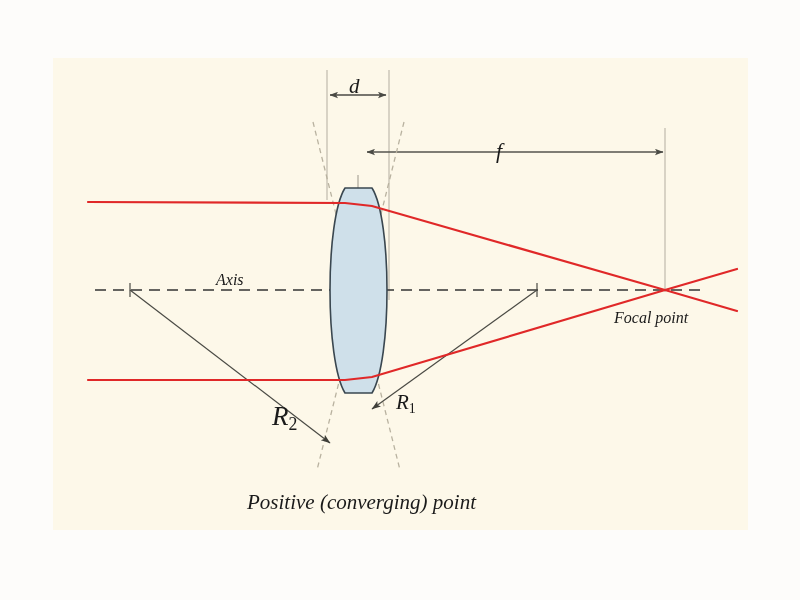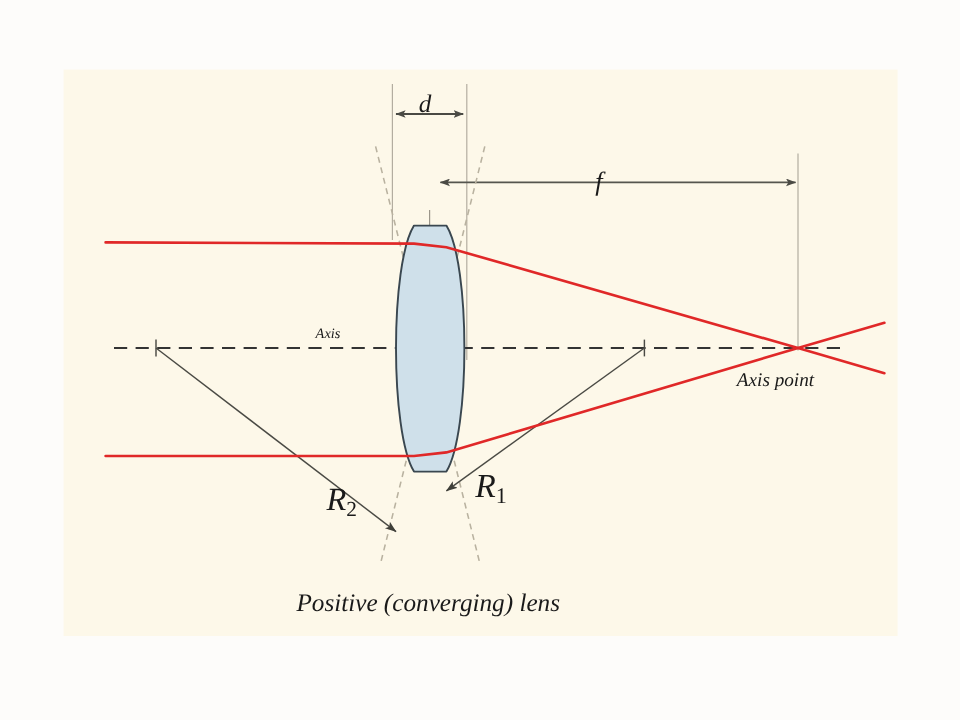--- a/index.html
+++ b/index.html
@@ -36,24 +36,24 @@
   .lbl {
     position: absolute;
     font-family: "Liberation Serif", serif;
     font-style: italic;
     color: #1a1a1a;
     white-space: nowrap;
     line-height: 1;
   }
   .lbl-d      { left: 349px; top: 76px;  font-size: 21px; }
   .lbl-f      { left: 496px; top: 140px; font-size: 22px; }
-  .lbl-axis   { left: 216px; top: 272px; font-size: 12px; margin-left: 47px; }
+  .lbl-axis   { left: 216px; top: 272px; font-size: 16px; }
   .lbl-focal  { left: 614px; top: 310px; font-size: 16px; }
   .lbl-caption{ left: 247px; top: 492px; font-size: 21px; }
-  .lbl-r1     { left: 396px; top: 392px; font-size: 28px; }
+  .lbl-r1     { left: 396px; top: 392px; font-size: 21px; }
   .lbl-r2     { left: 272px; top: 403px; font-size: 27px; }
   .sub {
     font-size: 0.66em;
     font-style: normal;
     vertical-align: -0.28em;
     letter-spacing: 0;
   }
 </style>
 </head>
 <body>
@@ -110,21 +110,21 @@
     </g>
 
   </svg>
 
   <div class="lbl lbl-d">d</div>
 
   <div class="lbl lbl-f">f</div>
 
   <div class="lbl lbl-axis">Axis</div>
 
-  <div class="lbl lbl-focal">Axis point</div>
+  <div class="lbl lbl-focal">Focal point</div>
 
   <div class="lbl lbl-r1"><span>R</span><span class="sub">1</span></div>
 
   <div class="lbl lbl-r2"><span>R</span><span class="sub">2</span></div>
 
-  <div class="lbl lbl-caption">Positive (converging) lens</div>
+  <div class="lbl lbl-caption">Positive (converging) point</div>
 
 </div>
 
 </body></html>

